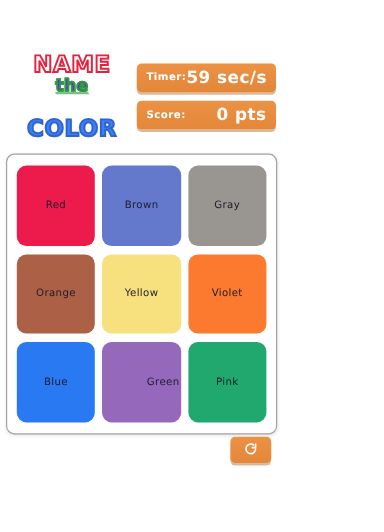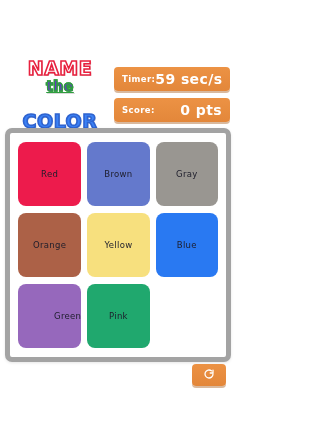--- a/index.html
+++ b/index.html
@@ -12,21 +12,21 @@
     background: #ffffff;
     font-family: "DejaVu Sans", sans-serif;
     overflow: hidden;
     position: relative;
   }
 
   
   #header {
     position: absolute;
     left: 0;
-    top: 57px;
+    top: 43px;
     width: 236px;
     height: 75px;
     display: flex;
     align-items: center;
   }
 
   #logo {
     width: 104px;
     margin-left: 8px;
     text-align: center;
@@ -89,21 +89,21 @@
 
   
   #grid-card {
     position: absolute;
     left: 5px;
     top: 128px;
     width: 226px;
     height: 234px;
     box-sizing: border-box;
     background: #ffffff;
-    border: 5px solid #a3a3a3;
+    border: 1px solid #a3a3a3;
     border-radius: 7px;
     box-shadow: 0 1px 3px rgba(0,0,0,.10);
     padding: 9px 8px;
   }
   #tile-grid {
     width: 100%;
     height: 100%;
     display: grid;
     grid-template-columns: repeat(3, 1fr);
     grid-template-rows: repeat(3, 1fr);
@@ -175,20 +175,23 @@
       </div>
       <div class="tile" style="background: rgb(153, 150, 145);">
         <span class="tile-label">Gray</span>
       </div>
       <div class="tile" style="background: rgb(172, 97, 71);">
         <span class="tile-label">Orange</span>
       </div>
       <div class="tile" style="background: rgb(247, 224, 126);">
         <span class="tile-label">Yellow</span>
       </div>
+      <div class="tile" style="background: rgb(251, 122, 48);">
+        <span class="tile-label">Violet</span>
+      </div>
       <div class="tile" style="background: rgb(41, 121, 242);">
         <span class="tile-label">Blue</span>
       </div>
       <div class="tile" style="background: rgb(150, 104, 188); padding-left: 36px;">
         <span class="tile-label">Green</span>
       </div>
       <div class="tile" style="background: rgb(32, 168, 110);">
         <span class="tile-label">Pink</span>
       </div>
     </div>

